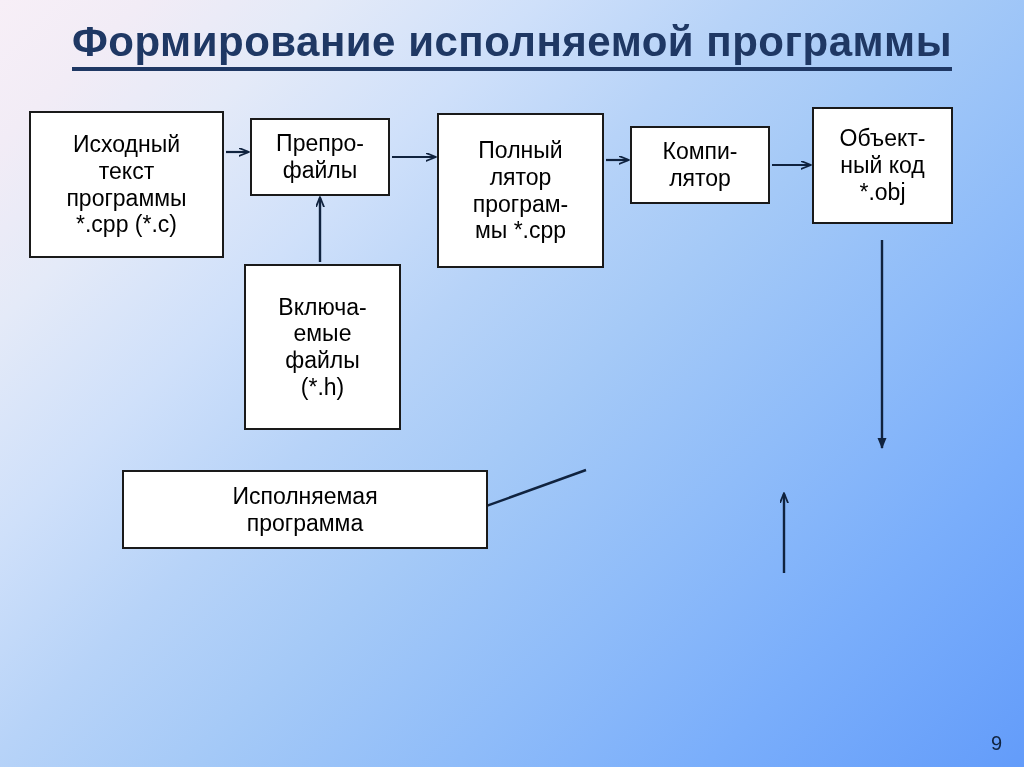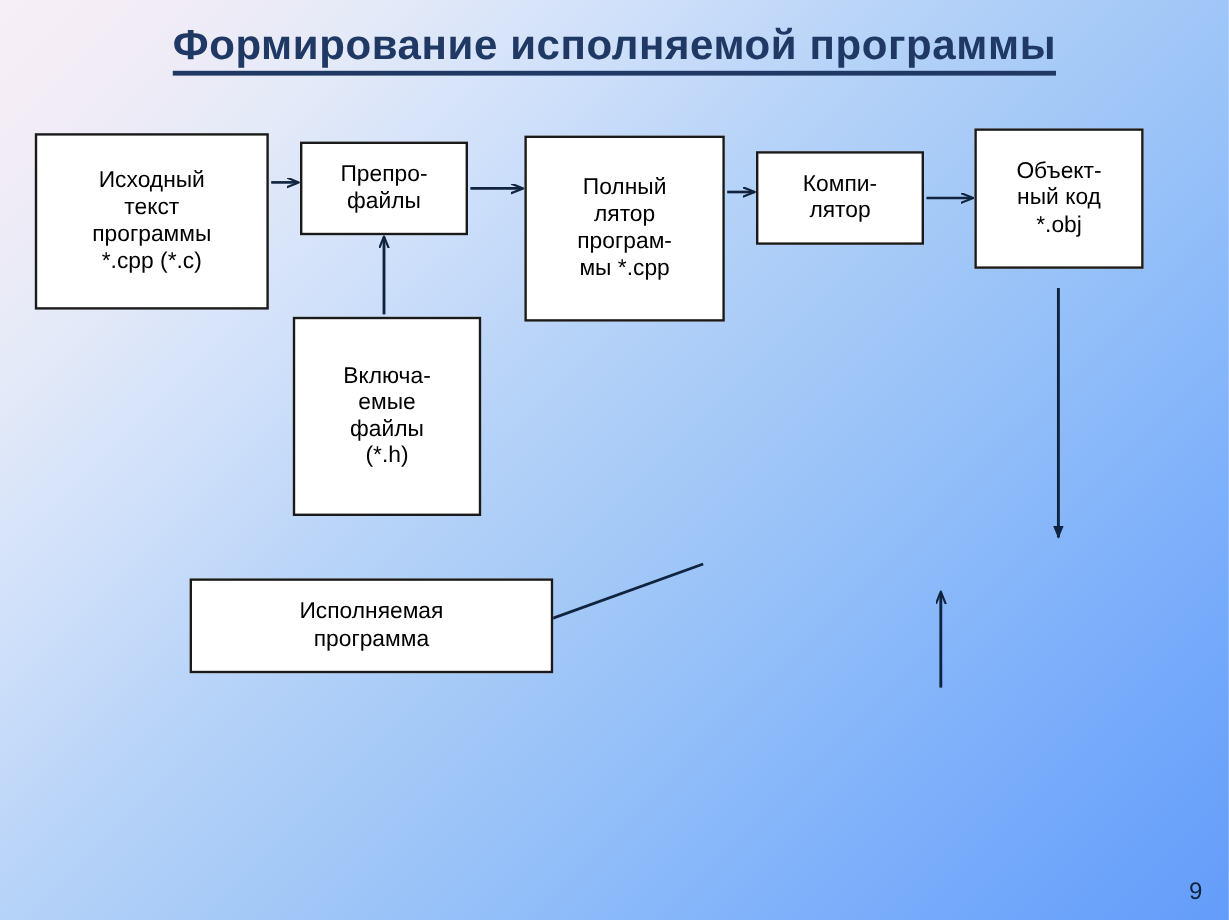--- a/index.html
+++ b/index.html
@@ -33,21 +33,21 @@
         #639cfa 100%);
   }
 
   
   #title {
     position: absolute;
     left: 0;
     top: 18px;
     width: 1024px;
     text-align: center;
-    font-size: 35px;
+    font-size: 42px;
     font-weight: bold;
     color: #1f3864;
     letter-spacing: 0.5px;
     white-space: nowrap;
   }
   #title .u {
     border-bottom: 4px solid #1f3864;
     padding-bottom: 2px;
   }
 
@@ -56,33 +56,33 @@
     position: absolute;
     box-sizing: border-box;
     background: #ffffff;
     border: 2px solid #1a1a1a;
     color: #000000;
     display: flex;
     align-items: center;
     justify-content: center;
     text-align: center;
     line-height: 1.16;
-    font-size: 19px;
+    font-size: 23px;
     white-space: pre-line;
     padding: 1px 4px;
   }
 
   #box-source      { left: 29px;  top: 111px; width: 195px; height: 147px; }
   #box-preproc     { left: 250px; top: 118px; width: 140px; height: 78px;  }
   #box-fulltext    { left: 437px; top: 113px; width: 167px; height: 155px; }
   #box-compiler    { left: 630px; top: 126px; width: 140px; height: 78px; text-align: center;  }
   #box-objcode     { left: 812px; top: 107px; width: 141px; height: 117px; }
   #box-includes    { left: 244px; top: 264px; width: 157px; height: 166px; }
   #box-linker      { left: 584px; top: 450px; width: 388px; height: 41px;  }
-  #box-executable  { left: 122px; top: 482px; width: 303px; height: 79px; margin-left: 36px;  }
+  #box-executable  { left: 122px; top: 470px; width: 366px; height: 79px;  }
   #box-libs        { left: 656px; top: 575px; width: 256px; height: 80px;  }
 
   
   #arrows {
     position: absolute;
     left: 0;
     top: 0;
     width: 1024px;
     height: 767px;
     pointer-events: none;

